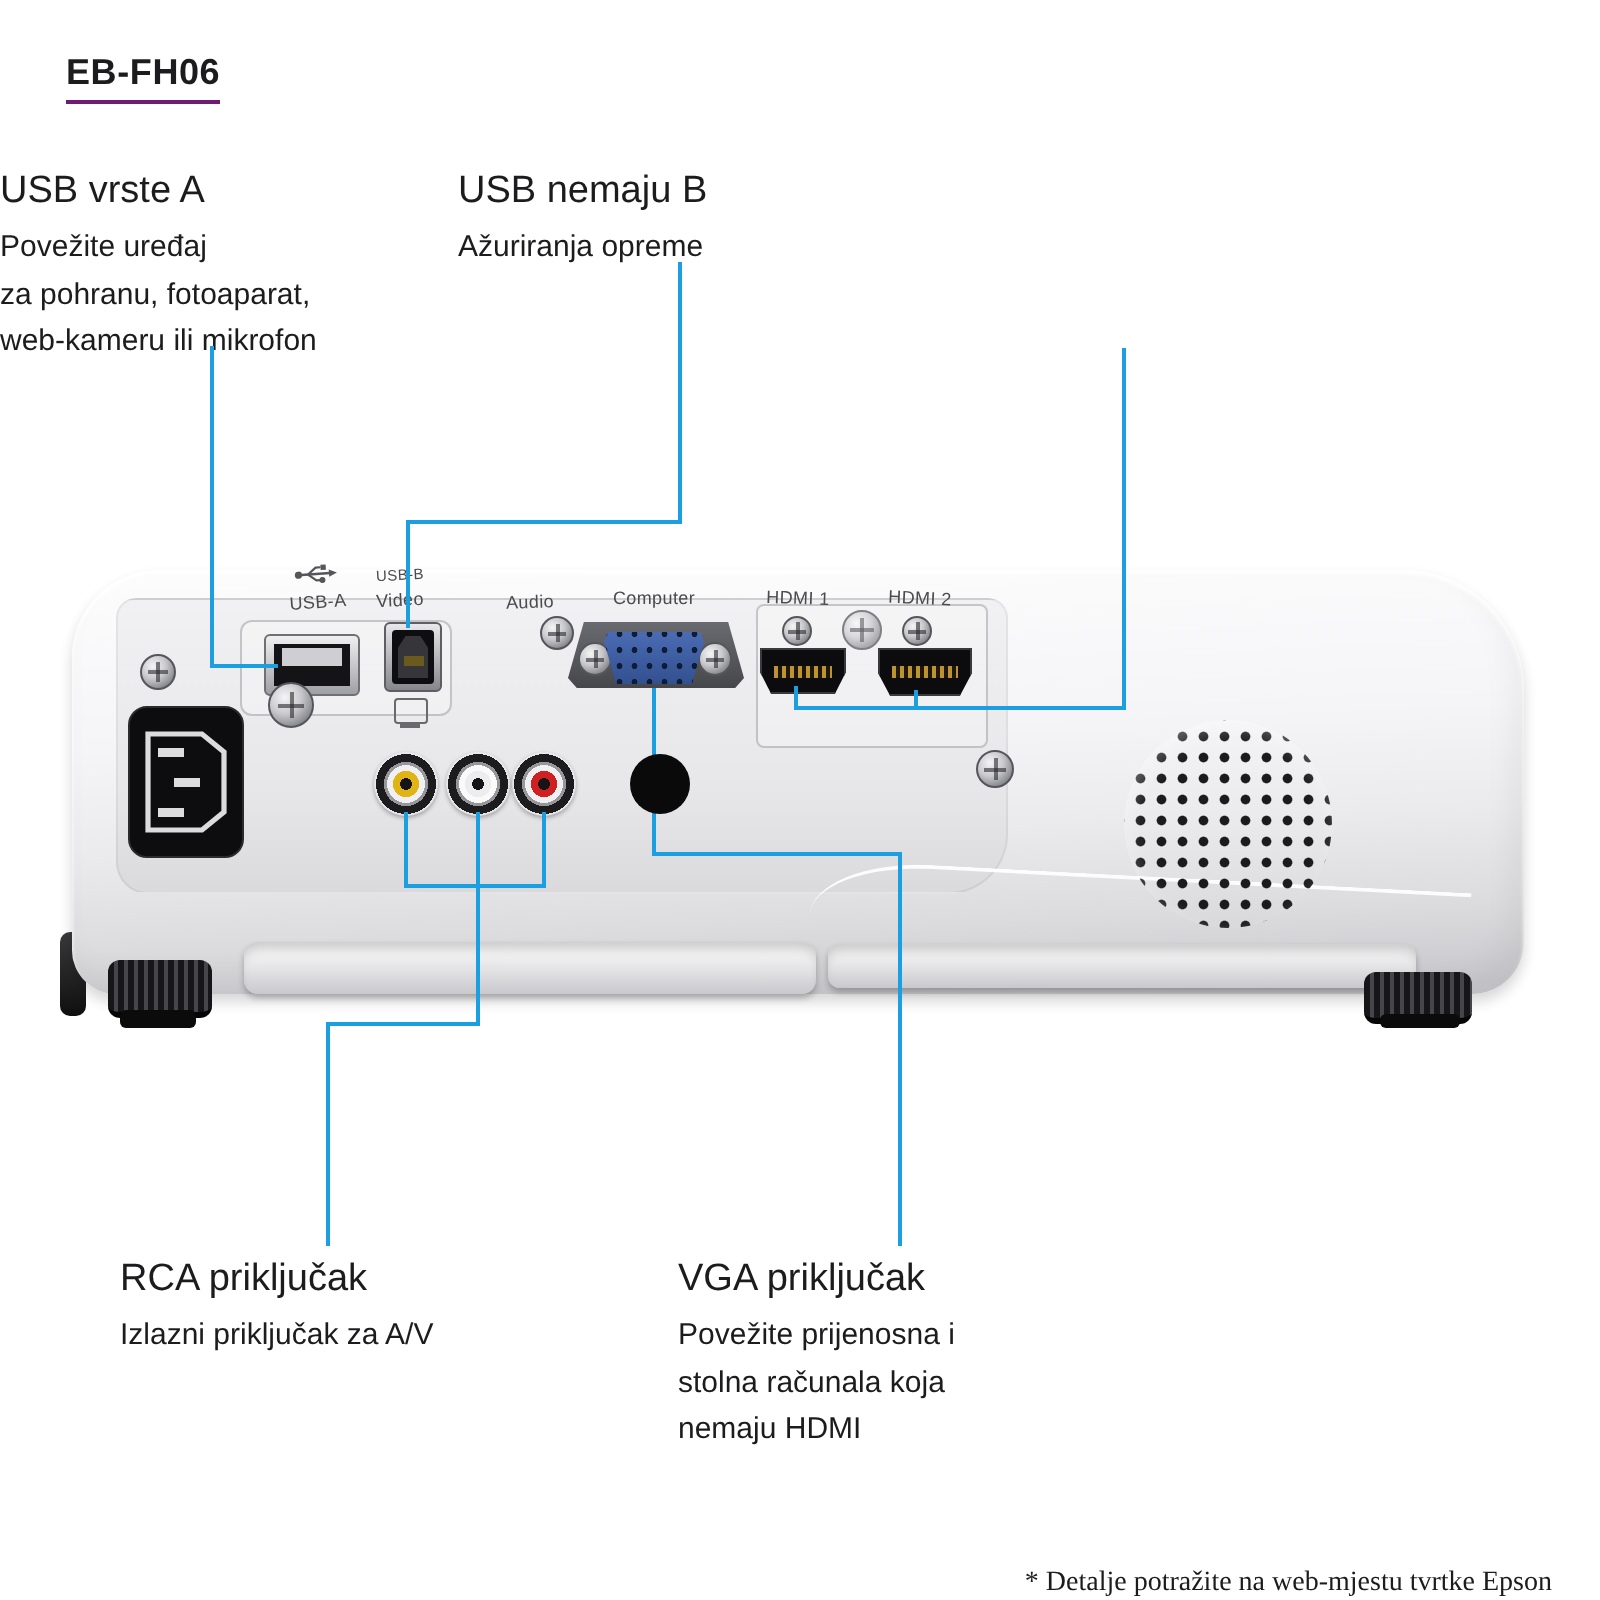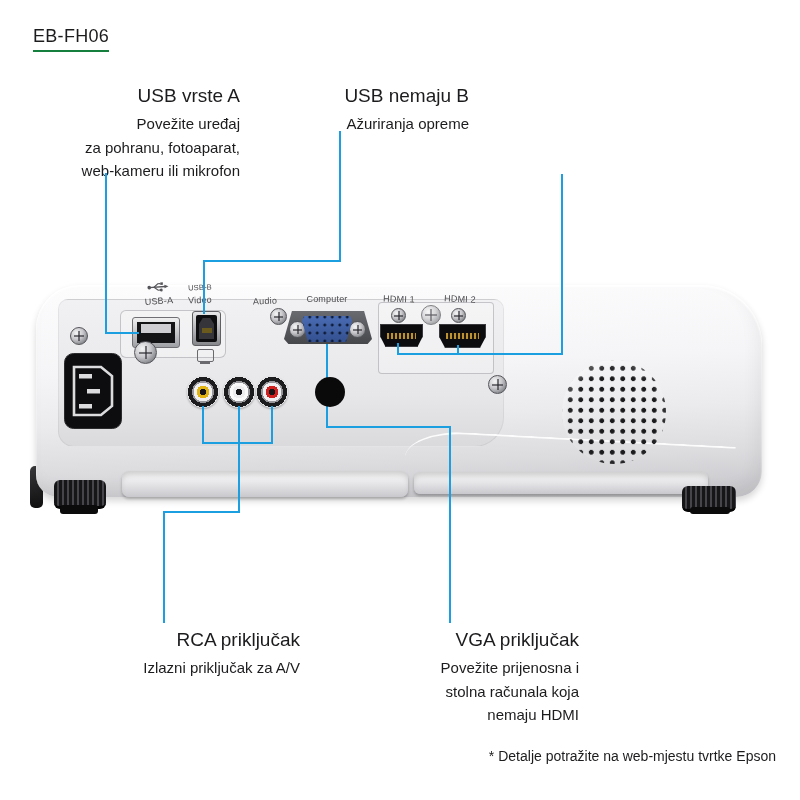--- a/index.html
+++ b/index.html
@@ -1,25 +1,25 @@
 <!DOCTYPE html>
 <html><head>
 <meta charset="utf-8">
 <style>
   html,body{margin:0;padding:0;background:#fff;}
   .stage{position:relative;width:800px;height:800px;background:#fff;overflow:hidden;
          font-family:"Liberation Sans","DejaVu Sans",sans-serif;color:#1c1c1e;}
   .abs{position:absolute;}
   
-  .model{position:absolute;left:33px;top:26px;font-size:18px;font-weight:normal;
-         letter-spacing:.3px;padding-bottom:3px;border-bottom:2px solid #15803d;}
-  .callout{position:absolute;text-align:right;width:220px;margin-left:20px;}
+  .model{position:absolute;left:33px;top:26px;font-size:18px;font-weight:bold;
+         letter-spacing:.3px;padding-bottom:3px;border-bottom:2px solid #701a75;}
+  .callout{position:absolute;text-align:left;width:220px;}
   .co-title{font-size:19px;margin:0 0 5px;font-weight:400;}
   .co-desc{font-size:15px;line-height:1.58;white-space:pre-line;}
-  .footnote{position:absolute;right:24px;top:748px;font-size:14px;}
+  .footnote{position:absolute;right:24px;top:784px;font-size:14px;font-family:Liberation Serif, serif;}
   
   .cl{position:absolute;background:#1b9fe1;}
   
   .p-body{position:absolute;left:36px;top:285px;width:726px;height:212px;
           border-radius:44px 60px 26px 22px;
           background:linear-gradient(178deg,#fcfcfd 2%,#f5f5f7 38%,#ebebee 60%,#dcdcdf 80%,#c9c9cd 97%);
           box-shadow:inset 0 2px 2px #fff, inset -6px -8px 16px rgba(0,0,0,0.05), 0 4px 7px rgba(0,0,0,0.16);}
   .p-face{position:absolute;left:58px;top:299px;width:444px;height:146px;
           border-radius:10px 10px 30px 16px;
           background:linear-gradient(180deg,#f1f1f3,#e7e7ea 65%,#dadadd);

